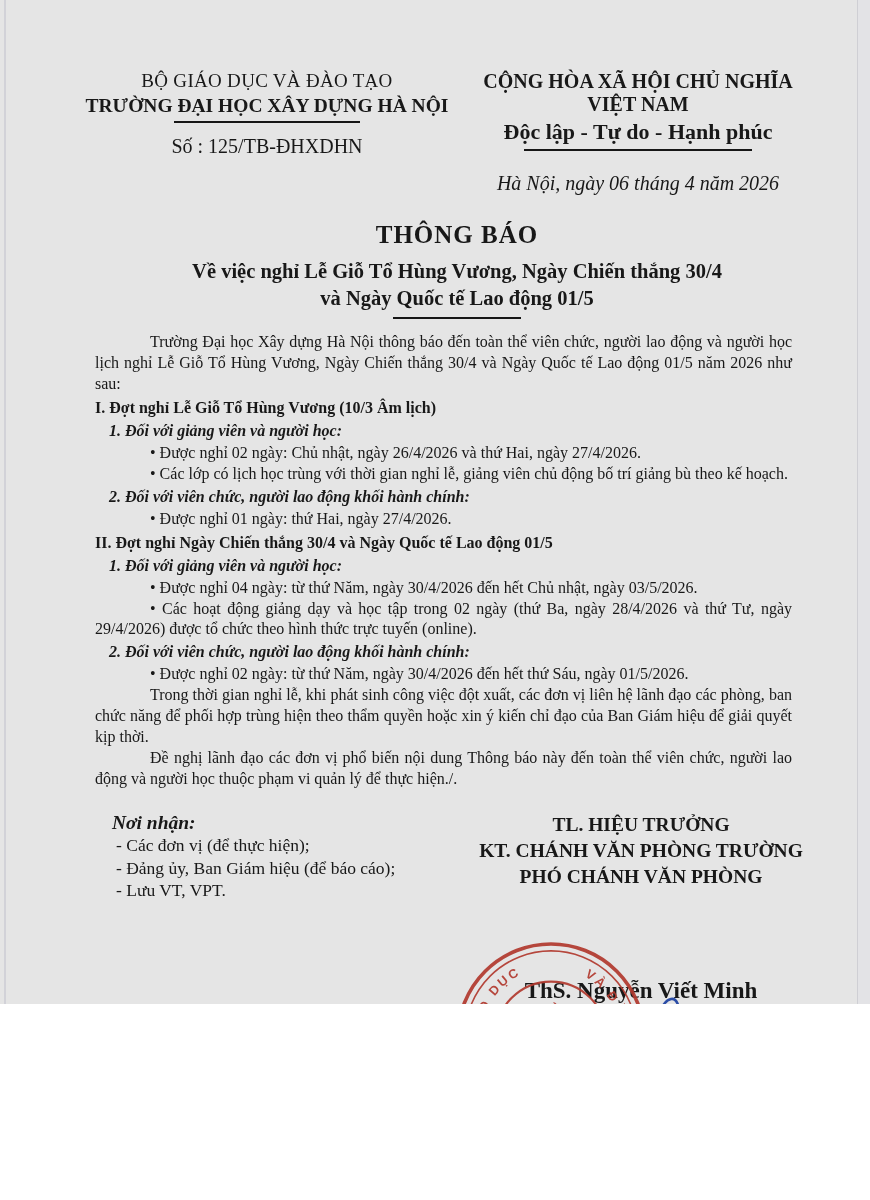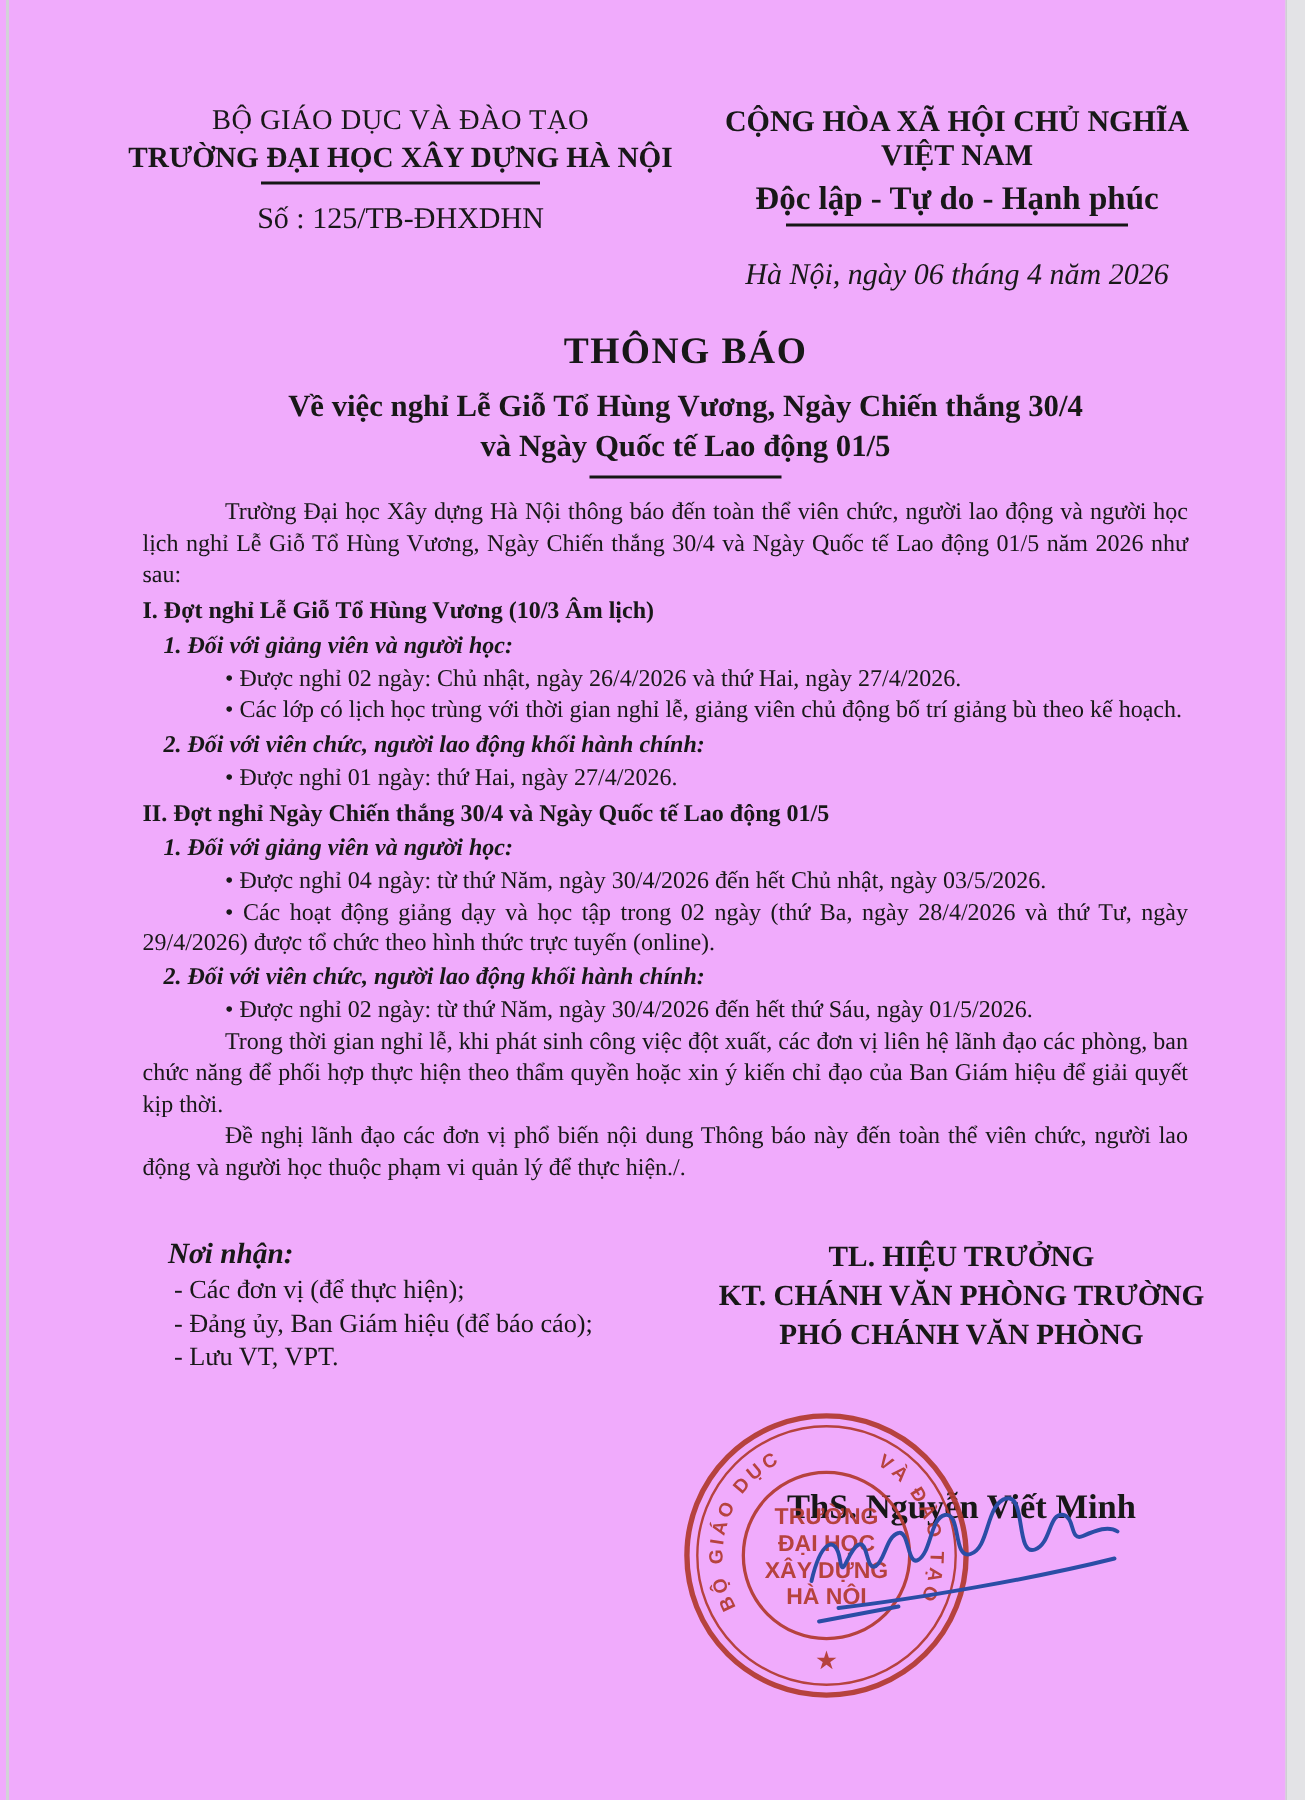--- a/index.html
+++ b/index.html
@@ -1,20 +1,20 @@
 <!DOCTYPE html>
 <html lang="vi"><head>
 <meta charset="utf-8">
 <style>
   html,body{margin:0;padding:0;}
   body{background:#ffffff;}
   .sheet{
     position:relative;
-    width:870px;height:1200px;
-    background:#f0abfc;
+    width:870px;height:1004px;
+    background:#e5e5e5;
     font-family:"Liberation Serif","DejaVu Serif",serif;
     color:#181818;
     overflow:hidden;
   }
   .scan-edge-left{position:absolute;left:4px;top:0;width:2px;height:100%;background:#d2d2d8;}
   .scan-edge-right{position:absolute;right:0;top:0;width:12px;height:100%;background:#e3e3e6;border-left:1px solid #cfcfd4;}
 
   
   .header{display:flex;padding:70px 52px 0 76px;}
   .hdr-left{width:382px;text-align:center;}
@@ -37,21 +37,21 @@
 
   
   .body-text{margin:13px 78px 0 95px;font-size:16px;line-height:1.31;text-align:justify;}
   .body-text p{margin:0;}
   .p-indent{text-indent:55px;}
   .p-h1{font-weight:bold;margin:3px 0 1px !important;}
   .p-h2{font-weight:bold;font-style:italic;padding-left:14px;margin:2px 0 1px !important;}
   .p-bullet{text-indent:55px;}
 
   
-  .footer{display:flex;margin-top:36px;padding:0 30px 0 112px;position:relative;z-index:1;}
+  .footer{display:flex;margin-top:22px;padding:0 30px 0 112px;position:relative;z-index:1;}
   .recipients{width:330px;}
   .recipients-heading{font-size:19.5px;font-weight:bold;font-style:italic;}
   .recipient-item{font-size:17.5px;line-height:1.28;padding-left:4px;}
   .sig-block{flex:1;text-align:center;}
   .sig-line{font-size:19.5px;font-weight:bold;line-height:1.33;}
   .signer-name{font-size:23px;font-weight:bold;margin-top:88px;}
 
   .stamp-wrap{position:absolute;left:452px;top:938px;width:198px;height:198px;z-index:2;opacity:.93;}
   .sign-wrap{position:absolute;left:531px;top:982px;width:225px;height:110px;z-index:3;}
 </style>
@@ -93,21 +93,21 @@
     <p class="p-bullet">• Được nghỉ 02 ngày: Chủ nhật, ngày 26/4/2026 và thứ Hai, ngày 27/4/2026.</p>
     <p class="p-bullet">• Các lớp có lịch học trùng với thời gian nghỉ lễ, giảng viên chủ động bố trí giảng bù theo kế hoạch.</p>
     <p class="p-h2">2. Đối với viên chức, người lao động khối hành chính:</p>
     <p class="p-bullet">• Được nghỉ 01 ngày: thứ Hai, ngày 27/4/2026.</p>
     <p class="p-h1">II.  Đợt nghỉ Ngày Chiến thắng 30/4 và Ngày Quốc tế Lao động 01/5</p>
     <p class="p-h2">1. Đối với giảng viên và người học:</p>
     <p class="p-bullet">• Được nghỉ 04 ngày: từ thứ Năm, ngày 30/4/2026 đến hết Chủ nhật, ngày 03/5/2026.</p>
     <p class="p-bullet">• Các hoạt động giảng dạy và học tập trong 02 ngày (thứ Ba, ngày 28/4/2026 và thứ Tư, ngày 29/4/2026) được tổ chức theo hình thức trực tuyến (online).</p>
     <p class="p-h2">2. Đối với viên chức, người lao động khối hành chính:</p>
     <p class="p-bullet">• Được nghỉ 02 ngày: từ thứ Năm, ngày 30/4/2026 đến hết thứ Sáu, ngày 01/5/2026.</p>
-    <p class="p-indent">Trong thời gian nghỉ lễ, khi phát sinh công việc đột xuất, các đơn vị liên hệ lãnh đạo các phòng, ban chức năng để phối hợp thực hiện theo thẩm quyền hoặc xin ý kiến chỉ đạo của Ban Giám hiệu để giải quyết kịp thời.</p>
+    <p class="p-indent">Trong thời gian nghỉ lễ, khi phát sinh công việc đột xuất, các đơn vị liên hệ lãnh đạo các phòng, ban chức năng để phối hợp trùng hiện theo thẩm quyền hoặc xin ý kiến chỉ đạo của Ban Giám hiệu để giải quyết kịp thời.</p>
     <p class="p-indent">Đề nghị lãnh đạo các đơn vị phổ biến nội dung Thông báo này đến toàn thể viên chức, người lao động và người học thuộc phạm vi quản lý để thực hiện./.</p>
   </div>
 
   <div class="footer">
     <div class="recipients">
       <div class="recipients-heading">Nơi nhận:</div>
       <div class="recipient-item">- Các đơn vị (để thực hiện);</div>
       <div class="recipient-item">- Đảng ủy, Ban Giám hiệu (để báo cáo);</div>
       <div class="recipient-item">- Lưu VT, VPT.</div>
     </div>

